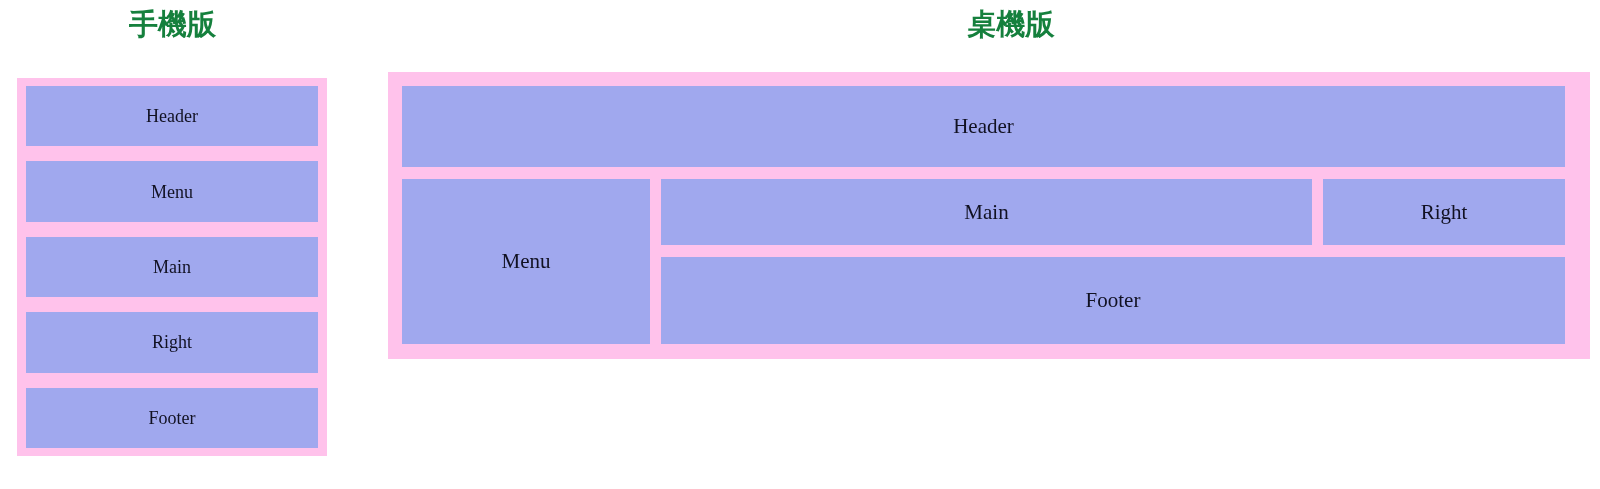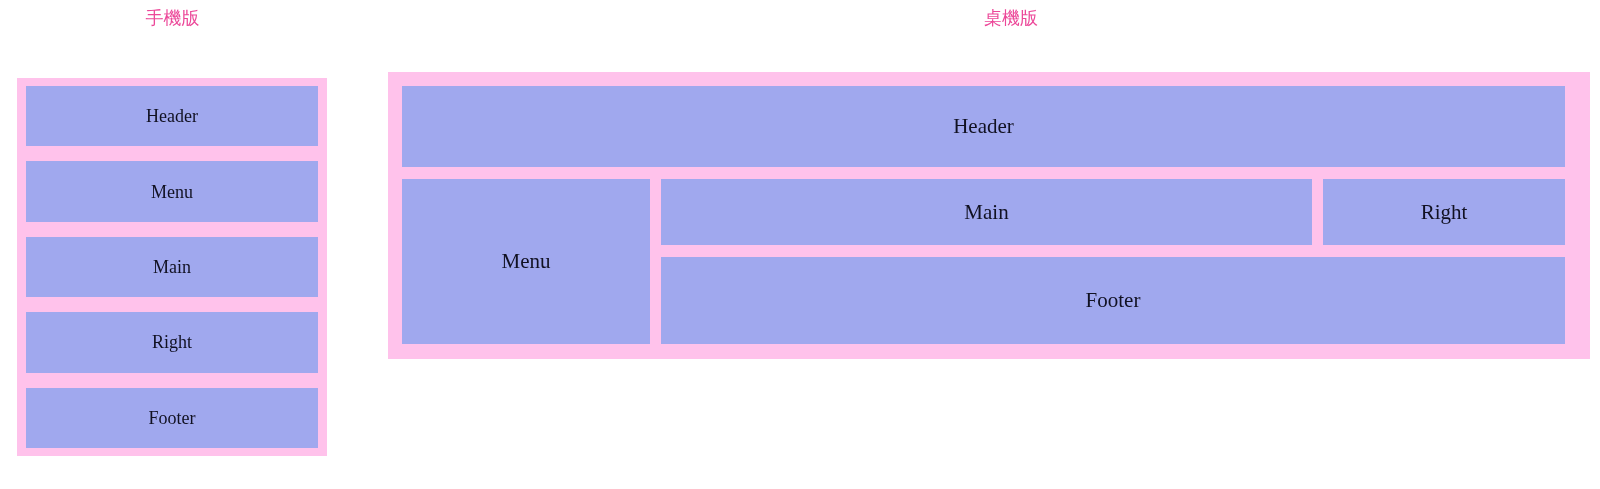--- a/index.html
+++ b/index.html
@@ -28,23 +28,23 @@
     line-height: 1;
     box-sizing: border-box;
     text-align: center;
   }
 
   
   .section-title {
     position: absolute;
     top: 8px;
     font-family: "DejaVu Sans", "Liberation Sans", sans-serif;
-    font-weight: normal;
-    font-size: 18px;
-    color: #ec4899;
+    font-weight: bold;
+    font-size: 29px;
+    color: #15803d;
     line-height: 1.15;
     white-space: nowrap;
     text-align: center;
   }
   #mobile-title  { left: 0;   width: 345px; }
   #desktop-title { left: 410px; width: 1202px; }
 
   
   #mobile-panel {
     position: absolute;

